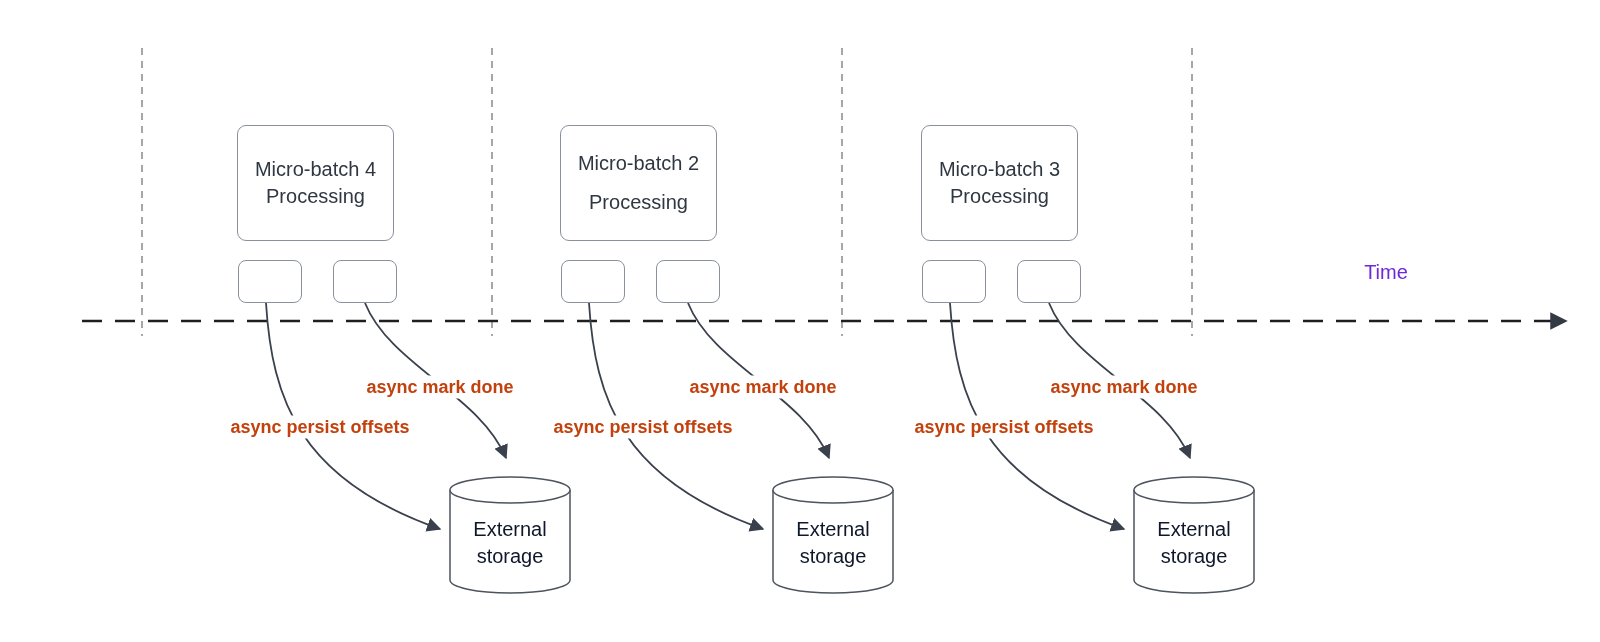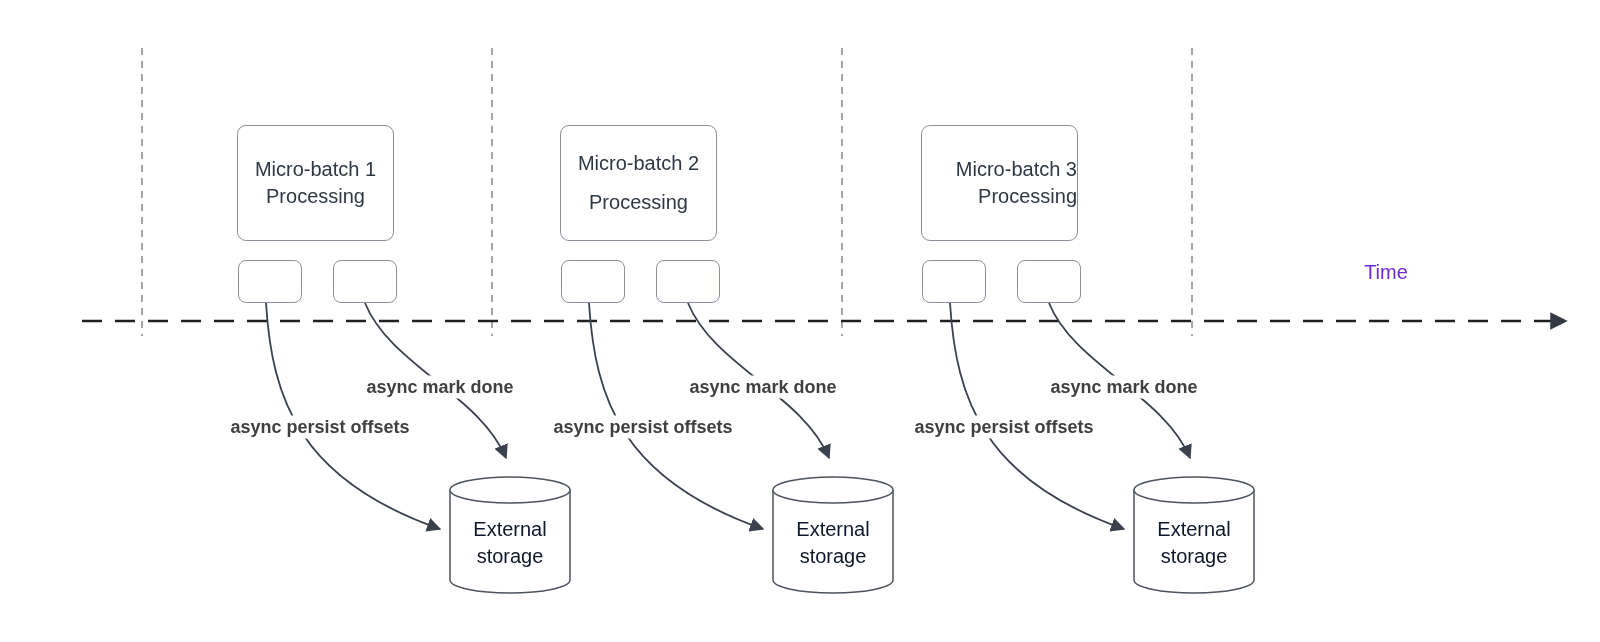--- a/index.html
+++ b/index.html
@@ -51,21 +51,21 @@
     font-size: 20px;
     line-height: 27px;
   }
   .edge-label {
     position: absolute;
     transform: translate(-50%, -50%);
     background: #ffffff;
     padding: 1px 3px;
     font-weight: bold;
     font-size: 18px;
-    color: #404040;
+    color: #c2410c;
     white-space: nowrap;
   }
   .time-label {
     position: absolute;
     transform: translate(-50%, -50%);
     font-size: 20px;
     color: #6d28d9;
     white-space: nowrap;
   }
 </style>
@@ -113,21 +113,21 @@
       <path d="M 266,303 C 272,400 300,480 440,529" fill="none" stroke="#3a414d" stroke-width="1.8" marker-end="url(#ah)"></path>
       <path d="M 365,303 C 390,365 480,395 506,458" fill="none" stroke="#3a414d" stroke-width="1.8" marker-end="url(#ah)"></path>
       <g>
         <path d="M 450,490 L 450,580 A 60 13 0 0 0 570,580 L 570,490" fill="#ffffff" stroke="#4d545e" stroke-width="1.5"></path>
         <ellipse cx="510" cy="490" rx="60" ry="13" fill="#ffffff" stroke="#4d545e" stroke-width="1.5"></ellipse>
       </g>
     </g>
   </svg>
 
   <div class="node mb-box" style="left:237px;">
-    <span>Micro-batch 1</span>
+    <span>Micro-batch 4</span>
     <span>Processing</span>
   </div>
   <div class="node small-box" style="left:238px;"></div>
   <div class="node small-box" style="left:333px;"></div>
   <div class="edge-label" style="left:320px; top:427px;">async persist offsets</div>
   <div class="edge-label" style="left:440px; top:387px;">async mark done</div>
   <div class="storage-label" style="left:450px;">
     <div>External</div>
     <div>storage</div>
   </div>
@@ -138,21 +138,21 @@
   </div>
   <div class="node small-box" style="left:561px;"></div>
   <div class="node small-box" style="left:656px;"></div>
   <div class="edge-label" style="left:643px; top:427px;">async persist offsets</div>
   <div class="edge-label" style="left:763px; top:387px;">async mark done</div>
   <div class="storage-label" style="left:773px;">
     <div>External</div>
     <div>storage</div>
   </div>
 
-  <div class="node mb-box" style="left:921px;align-items:flex-end;">
+  <div class="node mb-box" style="left:921px;">
     <span>Micro-batch 3</span>
     <span>Processing</span>
   </div>
   <div class="node small-box" style="left:922px;"></div>
   <div class="node small-box" style="left:1017px;"></div>
   <div class="edge-label" style="left:1004px; top:427px;">async persist offsets</div>
   <div class="edge-label" style="left:1124px; top:387px;">async mark done</div>
   <div class="storage-label" style="left:1134px;">
     <div>External</div>
     <div>storage</div>

